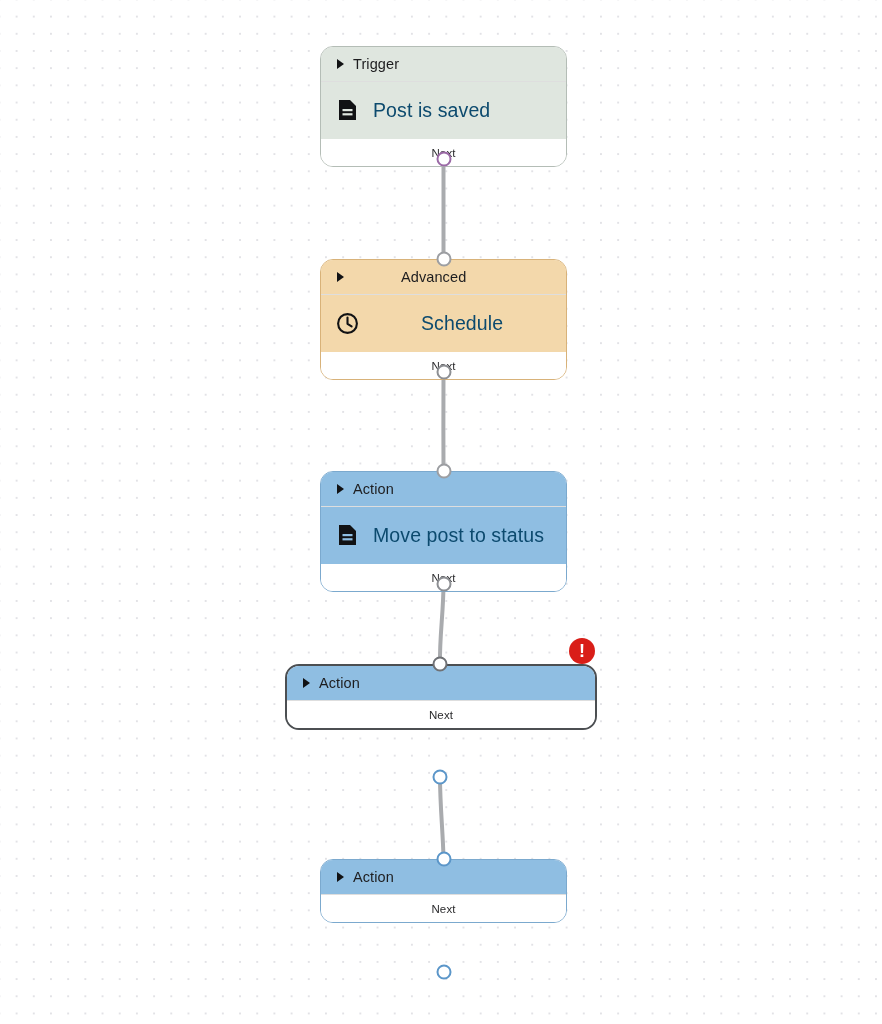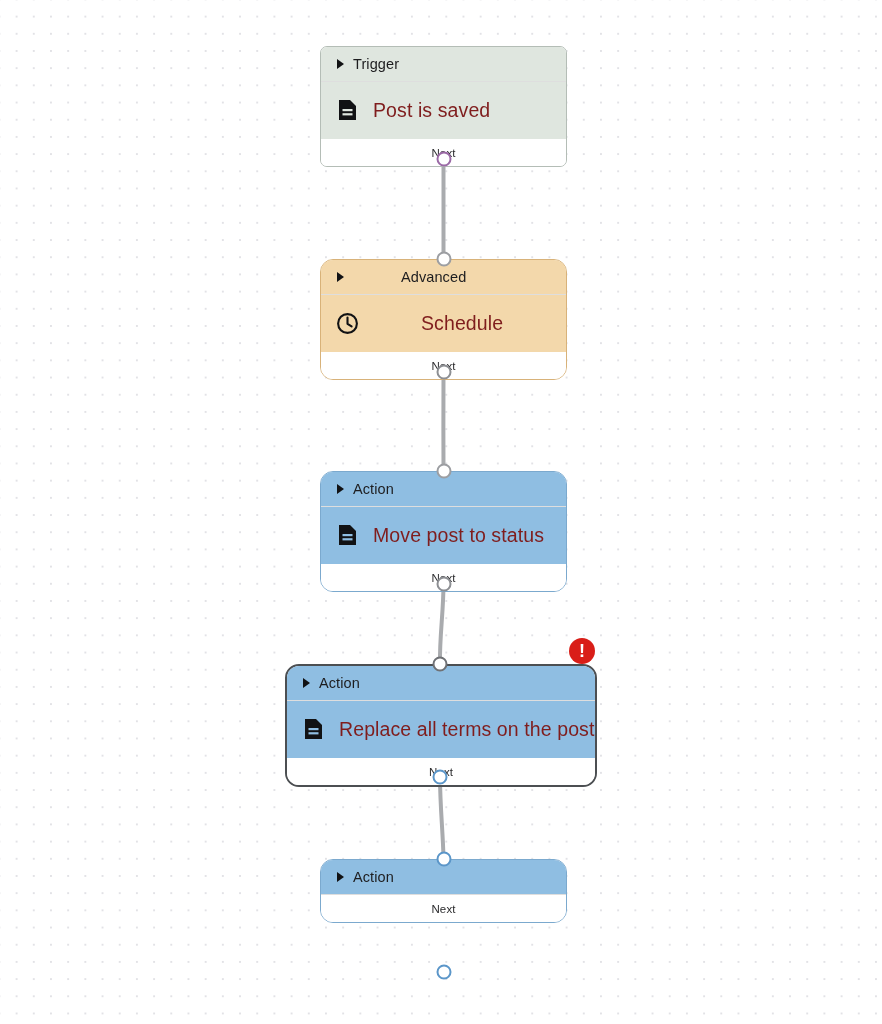--- a/index.html
+++ b/index.html
@@ -84,21 +84,21 @@
     height: 23px;
     flex: 0 0 auto;
     display: flex;
     align-items: center;
     justify-content: center;
     margin-right: 14px;
   }
   .node-icon svg { display: block; }
   .node-title {
     font-size: 19.5px;
-    color: #7f1d1d;
+    color: #0c4a6e;
     letter-spacing: .1px;
     white-space: nowrap;
   }
 
   .node-footer {
     height: 27px;
     background: #ffffff;
     display: flex;
     align-items: center;
     justify-content: center;
@@ -164,21 +164,21 @@
 
 <div id="canvas">
 
   <svg id="edge-layer" viewBox="0 0 882 1024" width="882" height="1024">
     <path d="M 443.5 151 L 443.5 259" stroke="#a9abae" stroke-width="4" fill="none"></path>
     <path d="M 443.5 372 C 443.5 410, 443.2 435, 443.5 470" stroke="#a9abae" stroke-width="4" fill="none"></path>
     <path d="M 443.5 584 C 443.5 612, 439.5 636, 440 663" stroke="#a9abae" stroke-width="4" fill="none"></path>
     <path d="M 440 777 C 440 806, 443 833, 443.5 858" stroke="#a9abae" stroke-width="4" fill="none"></path>
   </svg>
 
-  <div class="node pal-trigger" style="left:320px; top:46px; width:247px;border-radius:7px;">
+  <div class="node pal-trigger" style="left:320px; top:46px; width:247px;">
     <div class="node-header">
       <span class="disclosure"></span>
       <span>Trigger</span>
     </div>
     <div class="node-divider"></div>
     <div class="node-body">
       <span class="node-icon">
         <svg width="21" height="23" viewBox="0 0 21 23">
           <path d="M2 1 H13 L19 7 V21 H2 Z" fill="#111214"></path>
           <rect x="5.5" y="10" width="10" height="2.2" fill="#dfe6df"></rect>
@@ -231,30 +231,20 @@
   </div>
   <div class="port port-in" style="left:443.5px; top:471px;"></div>
   <div class="port port-out-gray" style="left:443.5px; top:584px;"></div>
 
   <div class="node pal-action selected" style="left:285px; top:664px; width:312px;">
     <div class="node-header">
       <span class="disclosure"></span>
       <span>Action</span>
     </div>
     <div class="node-divider"></div>
-    <div class="node-body">
-      <span class="node-icon">
-        <svg width="21" height="23" viewBox="0 0 21 23">
-          <path d="M2 1 H13 L19 7 V21 H2 Z" fill="#111214"></path>
-          <rect x="5.5" y="10" width="10" height="2.2" fill="#8fbee2"></rect>
-          <rect x="5.5" y="14.2" width="10" height="2.2" fill="#8fbee2"></rect>
-        </svg>
-      </span>
-      <span class="node-title">Replace all terms on the post</span>
-    </div>
     <div class="node-footer">Next</div>
   </div>
   <div class="error-badge" style="left:569px; top:638px;">
     <span class="bang">!</span>
   </div>
   <div class="port port-in-dark" style="left:440px; top:664px;"></div>
   <div class="port port-out-blue" style="left:440px; top:777px;"></div>
 
   <div class="node pal-action" style="left:320px; top:859px; width:247px;">
     <div class="node-header">

